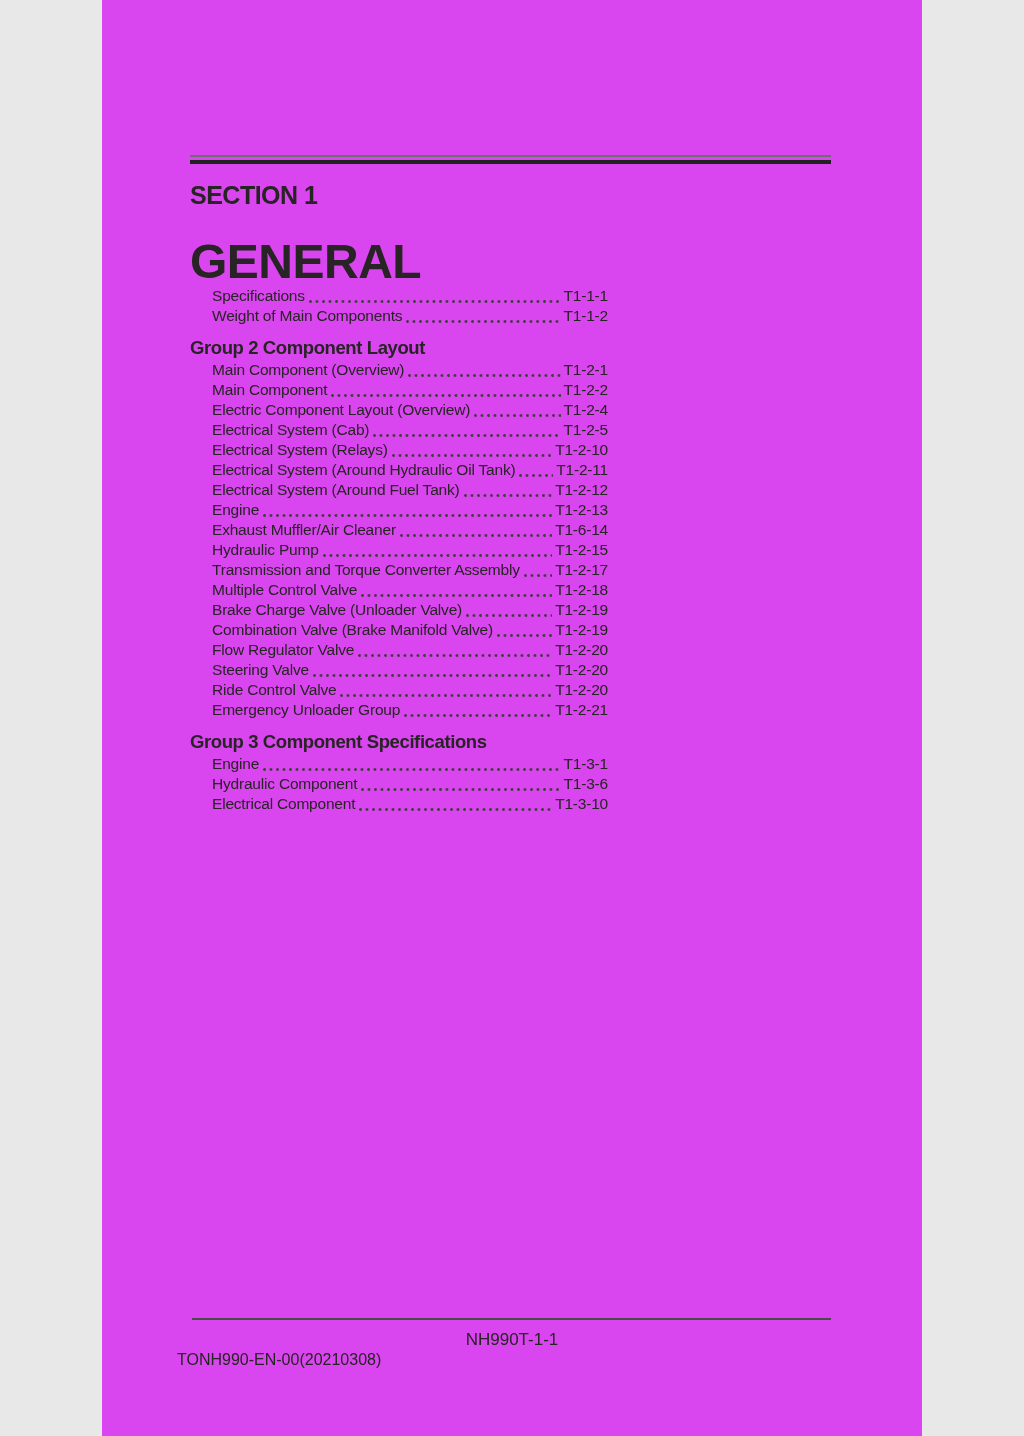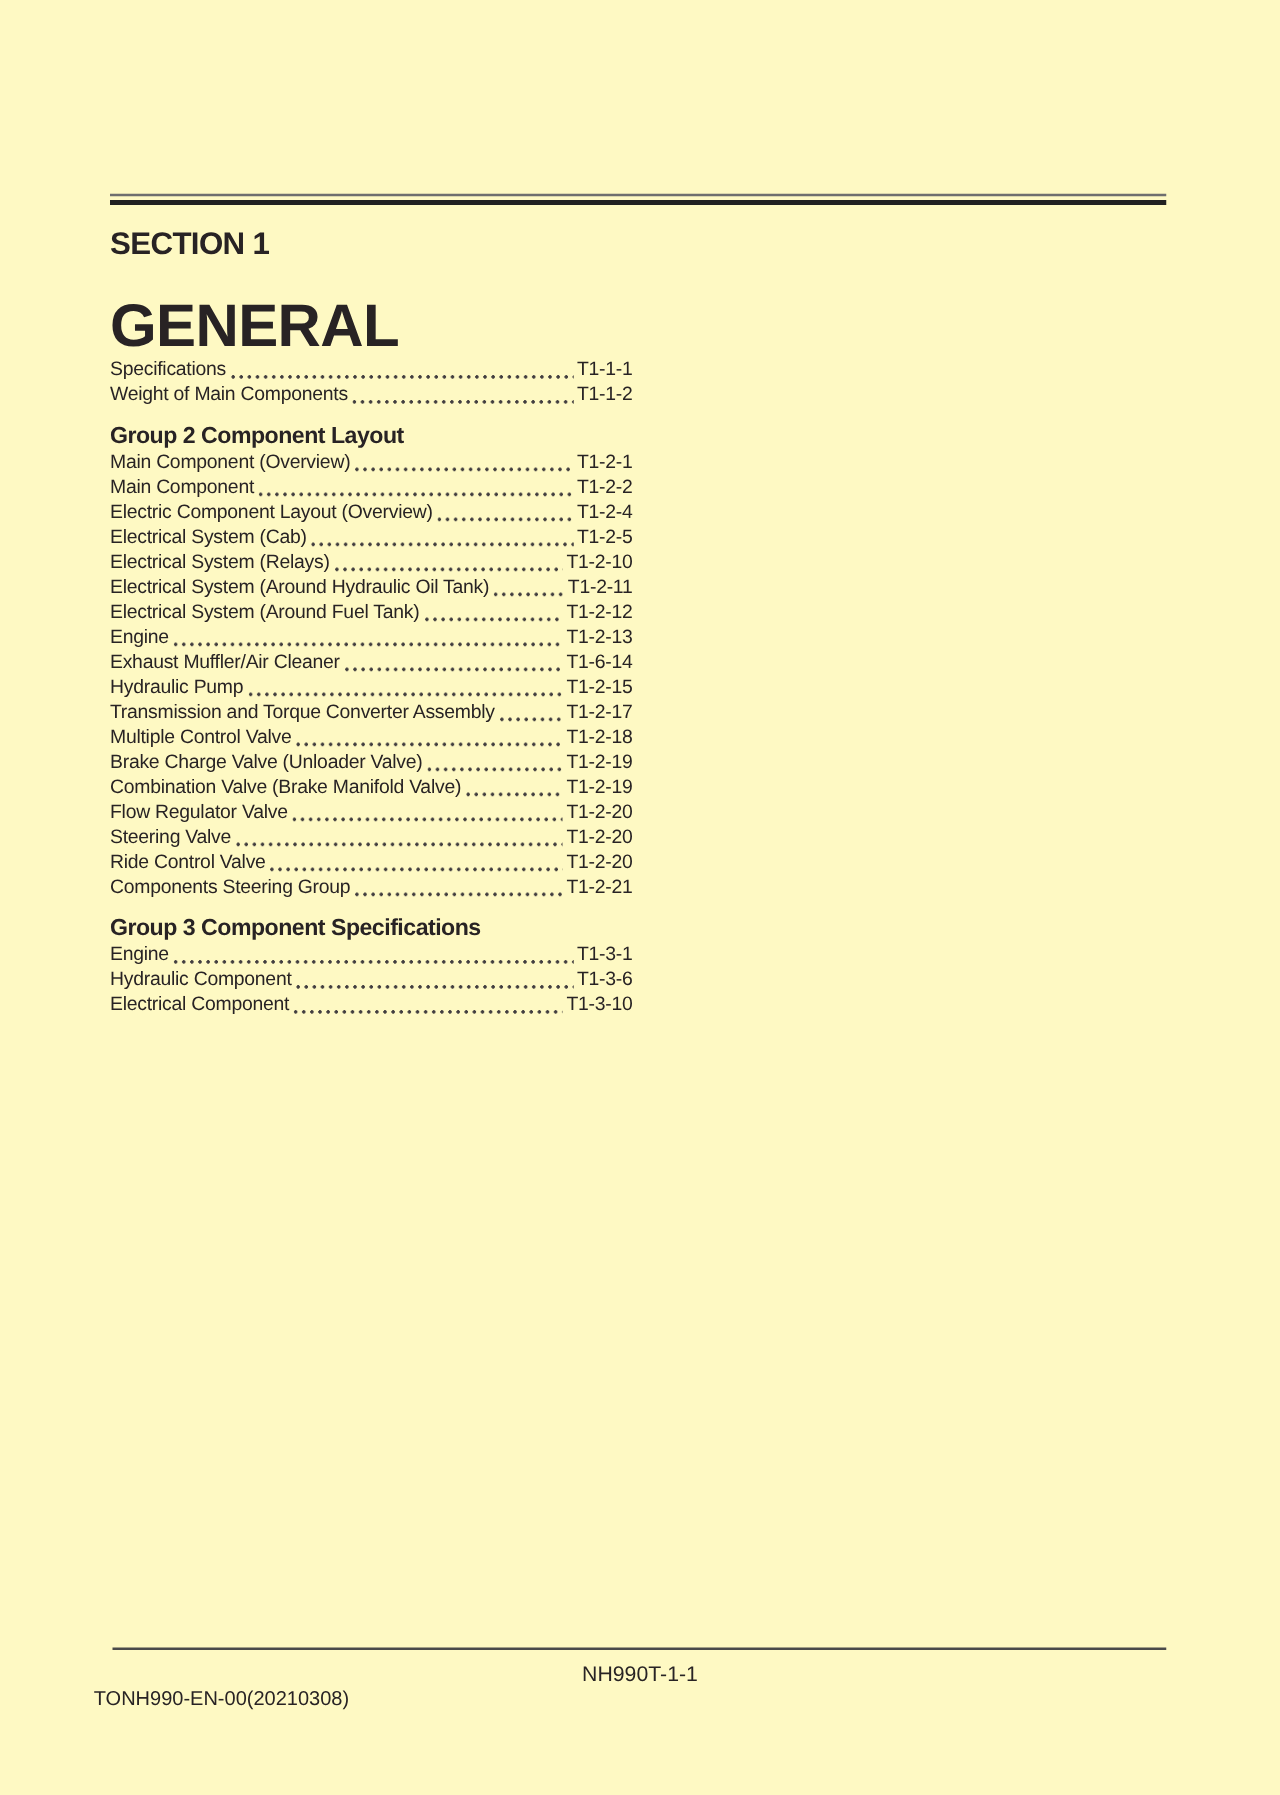--- a/index.html
+++ b/index.html
@@ -1,21 +1,21 @@
 <!DOCTYPE html>
 <html><head>
 <meta charset="utf-8">
 <style>
   html, body { margin: 0; padding: 0; background: #e8e8e8; }
   .page {
     position: relative;
-    width: 1024px;
+    width: 820px;
     height: 1436px;
     margin: 0 auto;
-    background: #fef9c3;
+    background: #d946ef;
     font-family: "Liberation Sans", sans-serif;
     color: #282324;
     overflow: hidden;
   }
   .content {
     padding: 0 91px 0 88px;
   }
   .double-rule {
     margin-top: 155px;
     height: 3px;
@@ -53,20 +53,21 @@
     font-weight: bold;
     letter-spacing: -0.4px;
     line-height: 24px;
   }
   .toc-group:first-child .toc-group-title {
     margin-top: 16px;
   }
   .toc-entry {
     display: flex;
     align-items: baseline;
+    margin-left: 22px;
     font-size: 15.5px;
     letter-spacing: -0.2px;
     line-height: 20px;
   }
   .toc-entry-label {
     white-space: nowrap;
     flex: 0 0 auto;
   }
   .toc-leader {
     flex: 1 1 auto;
@@ -214,21 +215,21 @@
             <span class="toc-entry-label">Steering Valve</span>
             <span class="toc-leader"></span>
             <span class="toc-entry-page">T1-2-20</span>
           </div>
           <div class="toc-entry">
             <span class="toc-entry-label">Ride Control Valve</span>
             <span class="toc-leader"></span>
             <span class="toc-entry-page">T1-2-20</span>
           </div>
           <div class="toc-entry">
-            <span class="toc-entry-label">Components Steering Group</span>
+            <span class="toc-entry-label">Emergency Unloader Group</span>
             <span class="toc-leader"></span>
             <span class="toc-entry-page">T1-2-21</span>
           </div>
         </div>
         <div class="toc-group">
           <div class="toc-group-title">Group 3 Component Specifications</div>
           <div class="toc-entry">
             <span class="toc-entry-label">Engine</span>
             <span class="toc-leader"></span>
             <span class="toc-entry-page">T1-3-1</span>

